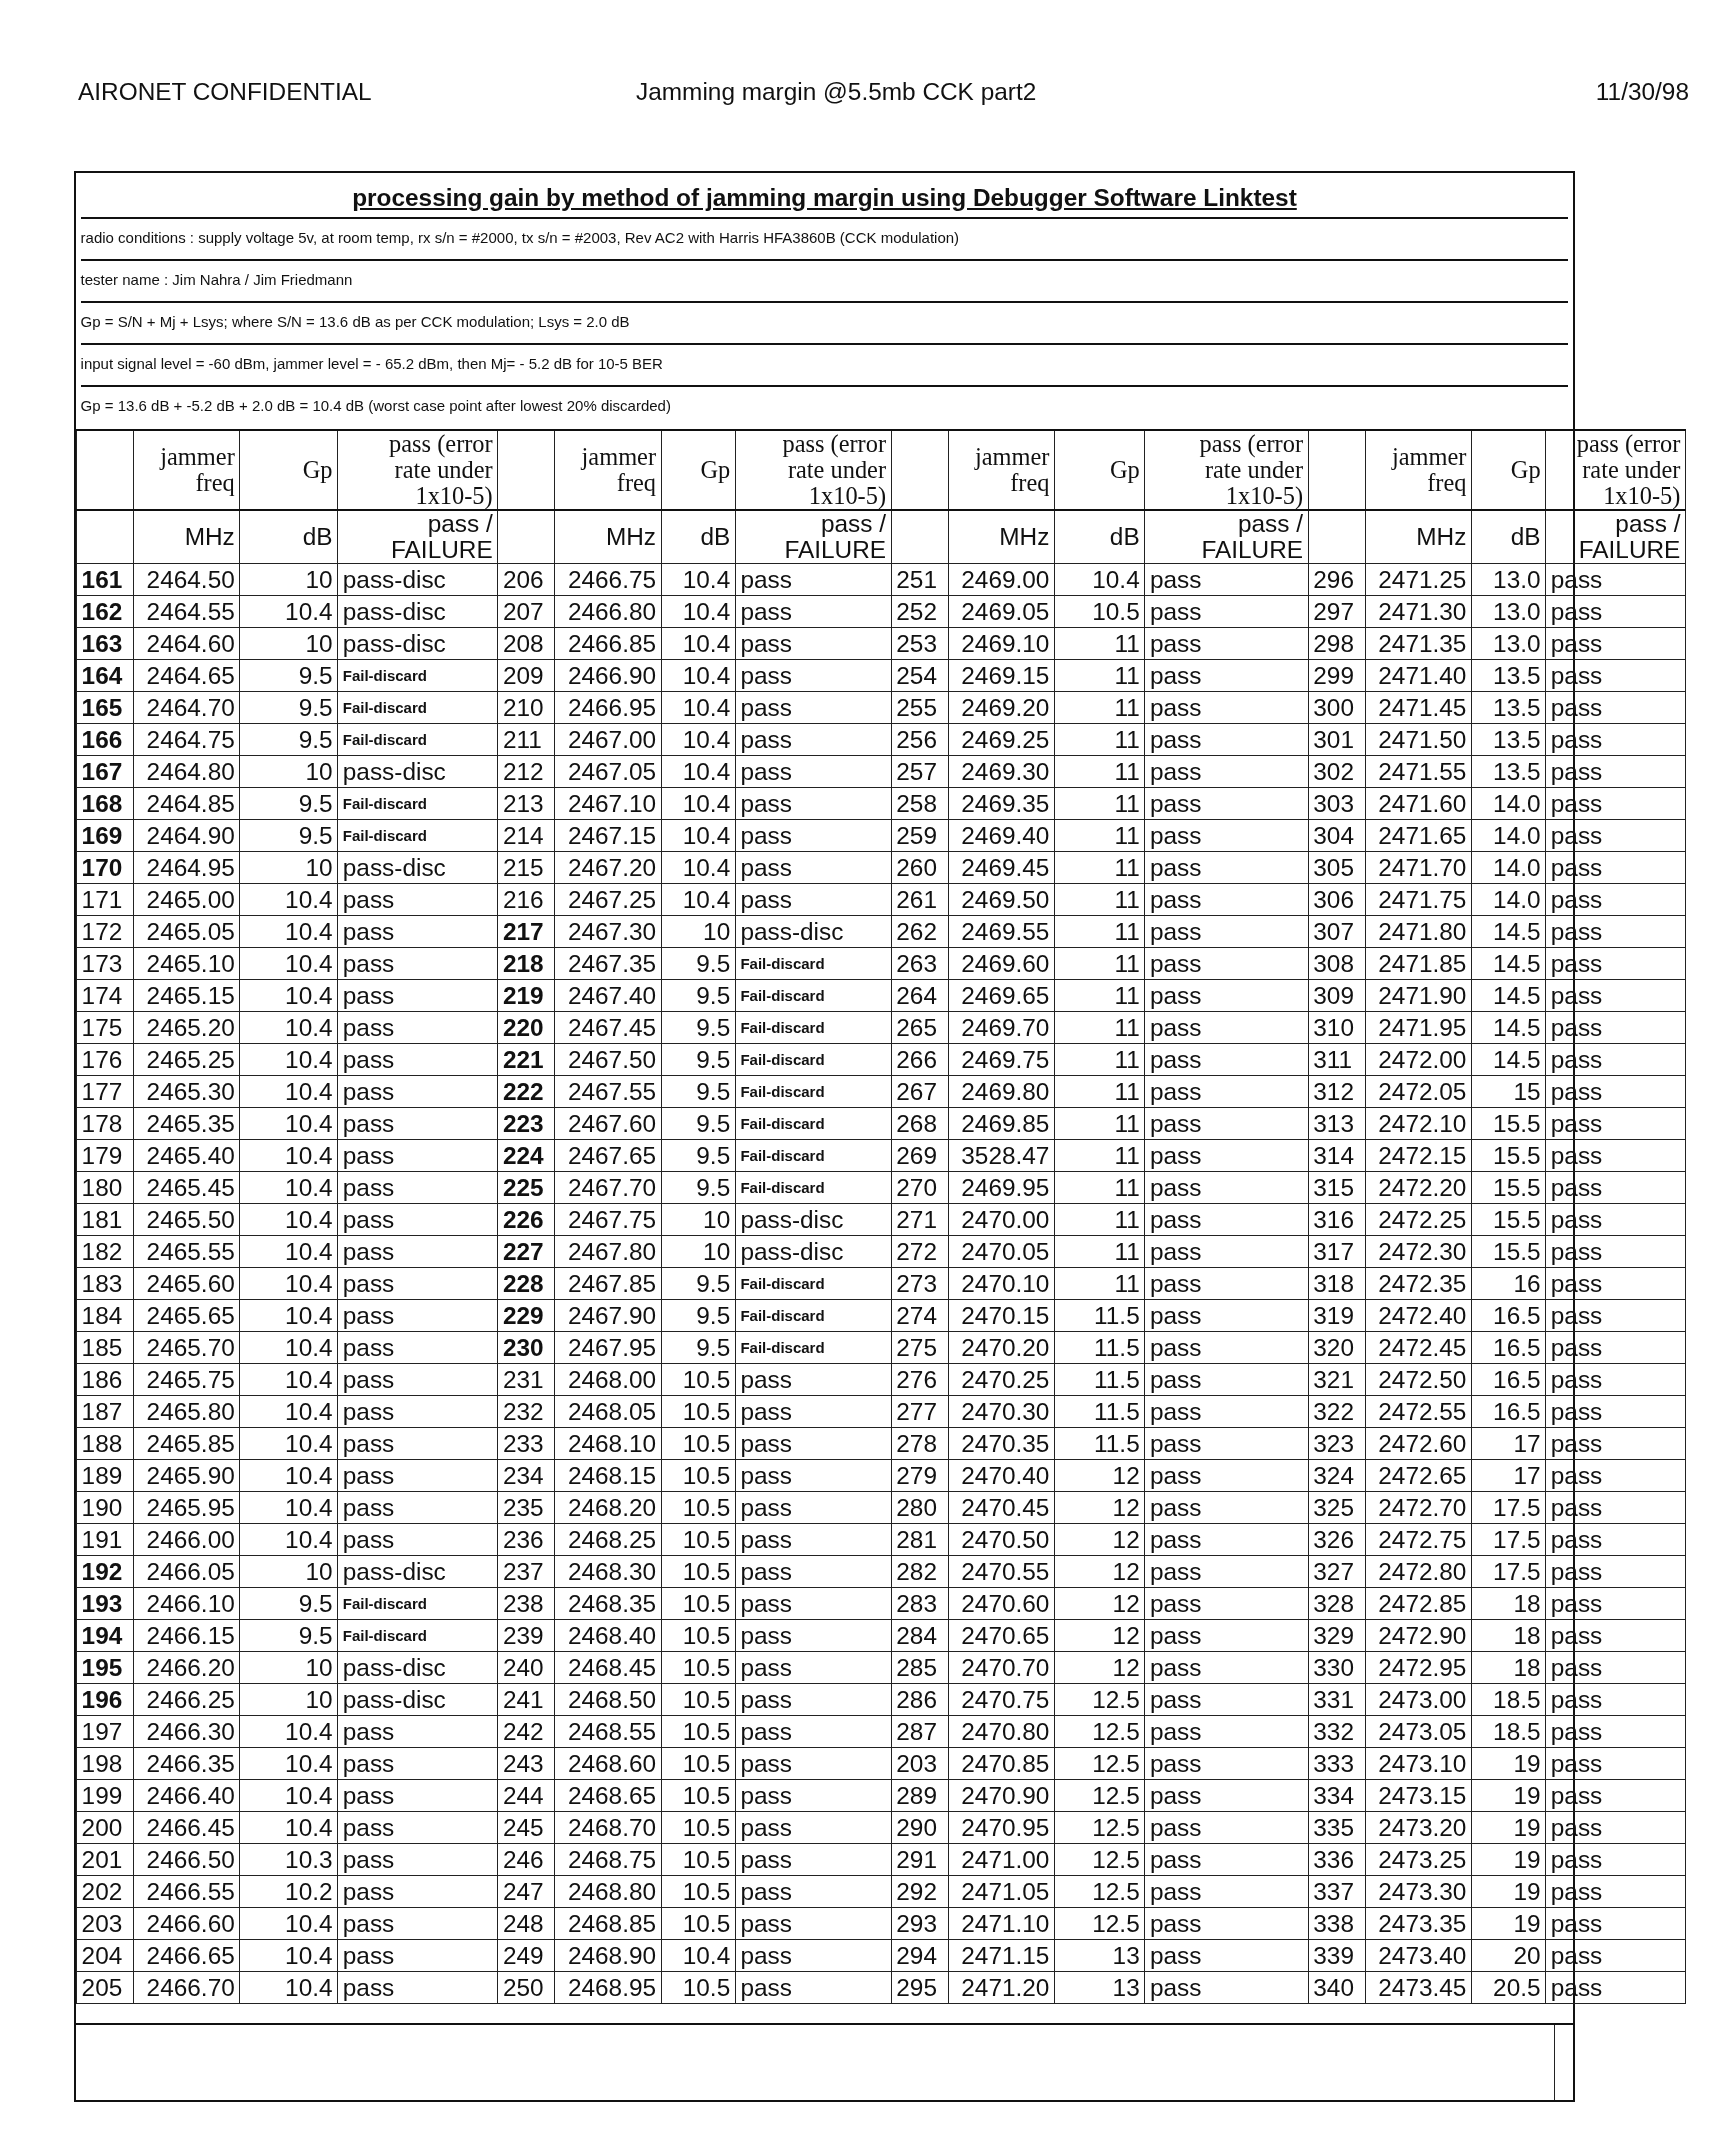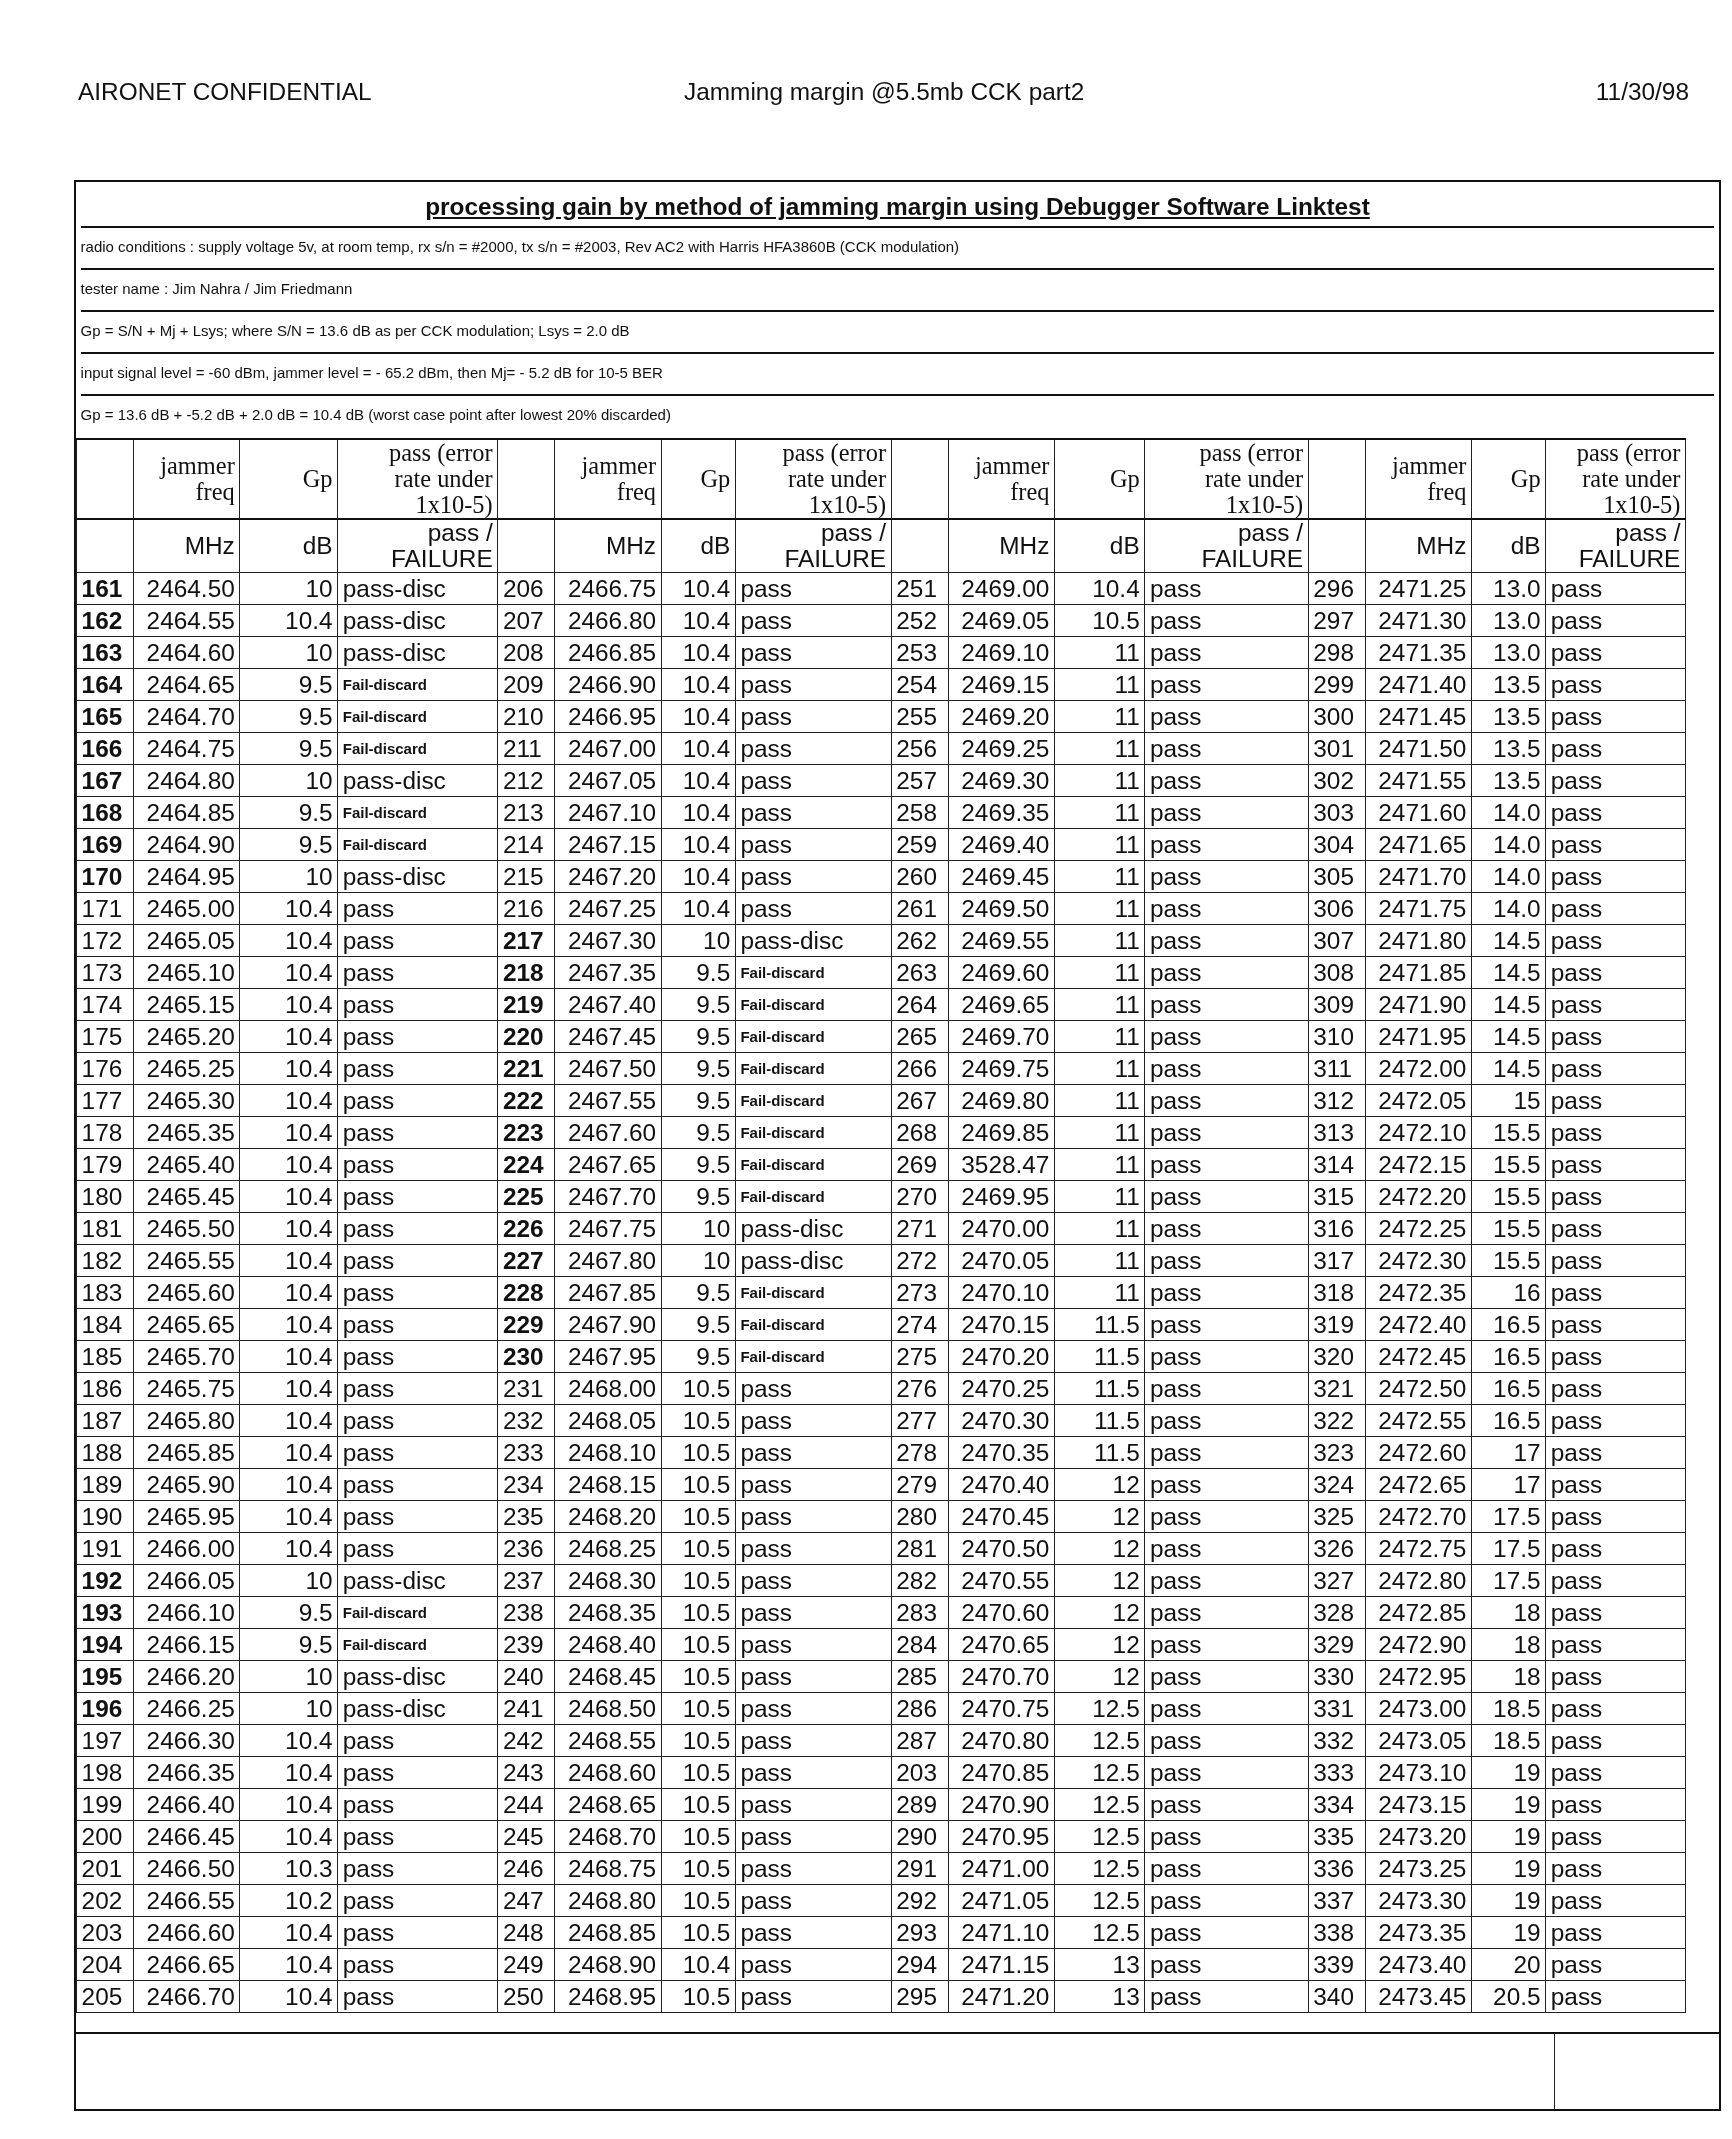--- a/index.html
+++ b/index.html
@@ -1,21 +1,21 @@
 <!DOCTYPE html>
 <html style="font-size:12.2px"><head>
 <meta charset="utf-8">
 <style>
   html, body { margin:0; padding:0; background:#fff; }
   body { width:1732px; height:2140px; position:relative; font-family:"Liberation Sans", sans-serif; color:#111; overflow:hidden; }
   .hdr { position:absolute; top:58px; font-size:24.4px;margin-top:20px; }
   .hdr.left { left:78px; }
-  .hdr.center { left:684px; }
+  .hdr.center { left:636px; }
   .hdr.right { right:43px; }
-  .frame { position:absolute; left:74px; top:180px; width:1647px; height:1931px; border:2.3px solid #111; box-sizing:border-box; }
+  .frame { position:absolute; left:74px; top:171px; width:1501px; height:1931px; border:2.3px solid #111; box-sizing:border-box; }
   .title { position:absolute; left:0; right:0; top:10.7px; text-align:center; font-weight:bold; font-size:24.4px; text-decoration:underline; }
   .info { position:absolute; left:4.6px; right:4.6px; font-size:15px; white-space:nowrap; border-top:2.3px solid #111; padding-top:10px; height:37px; box-sizing:border-box; }
   table.grid { position:absolute; left:0; top:256px; width:1610px; border-collapse:collapse; font-size:24.4px; table-layout:fixed; }
   table.grid td { border:1.1px solid #222; padding:0 4.6px; height:31px; line-height:29px; white-space:nowrap; overflow:hidden; }
   table.grid thead td { border-top:2.3px solid #111; height:auto; line-height:26px; }
   .num { text-align:right; }
   .idx { font-weight:normal; }
   .bold-idx { font-weight:bold; }
   .stat-fail { font-size:15px; font-weight:bold; }
   .ctr { text-align:right;font-family:Liberation Serif, serif; }

